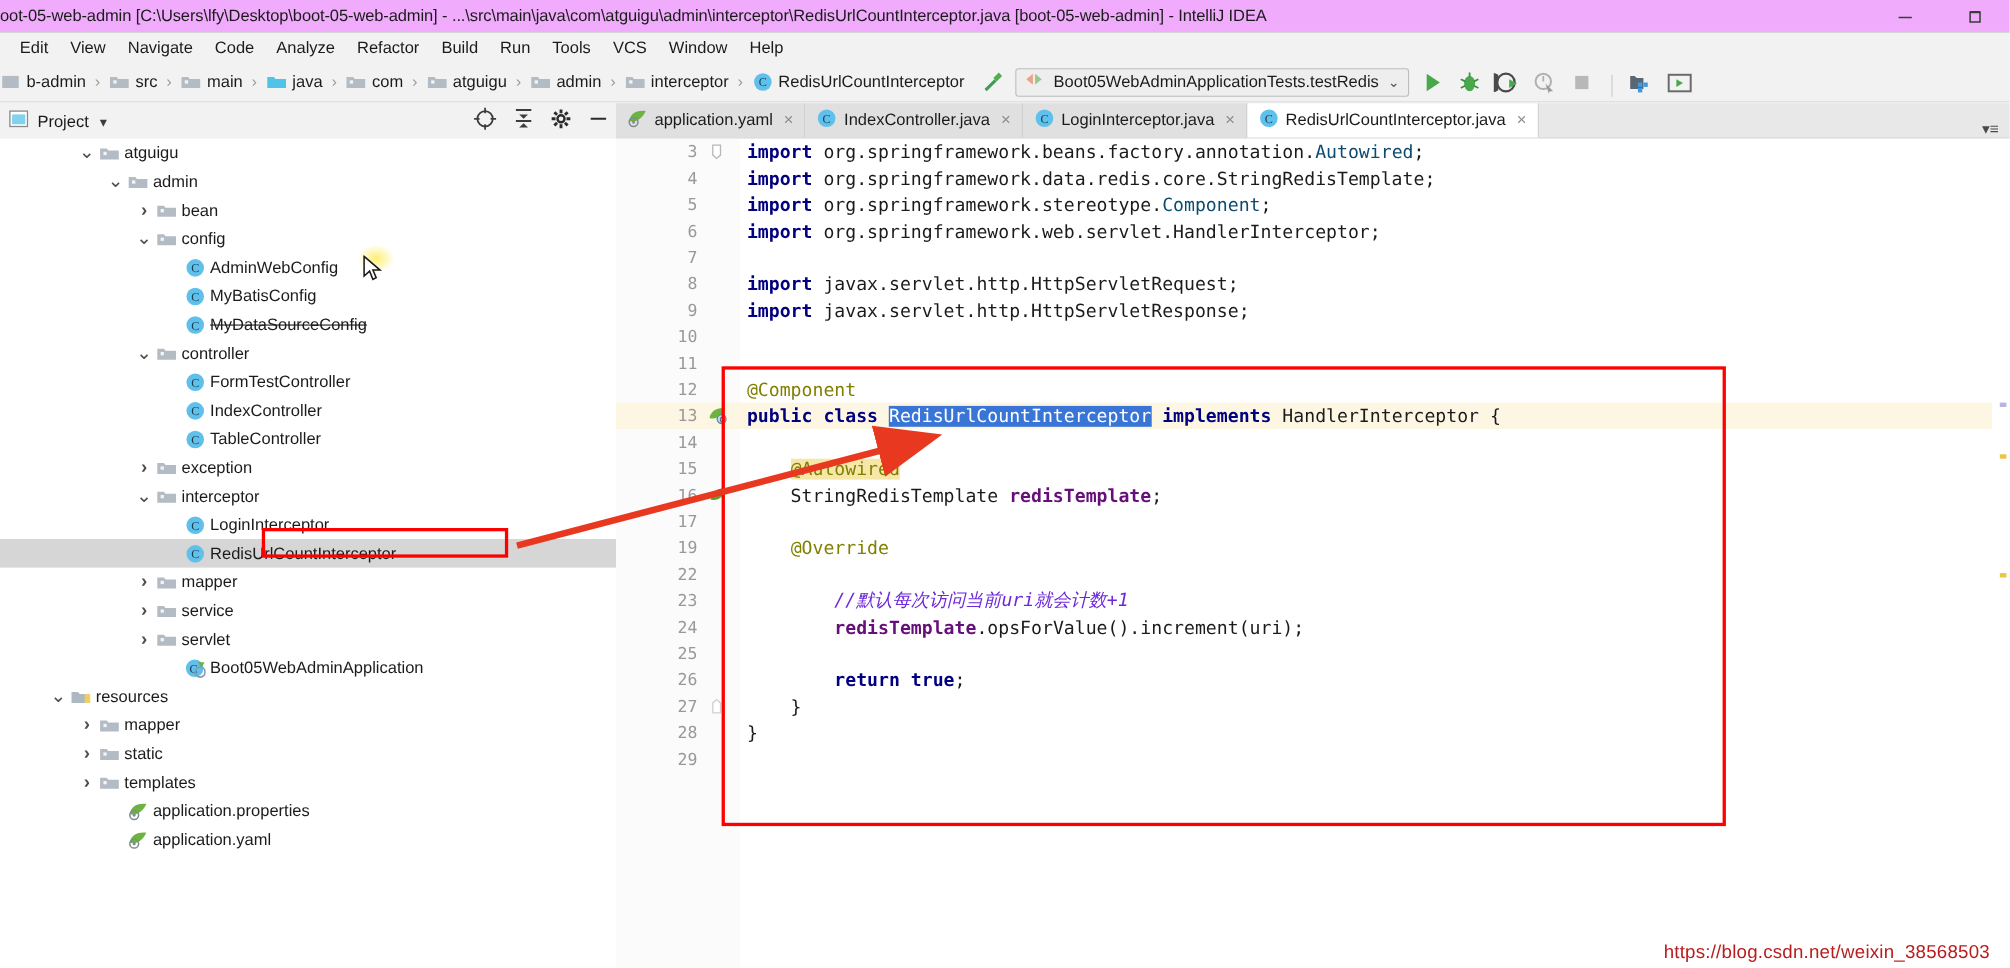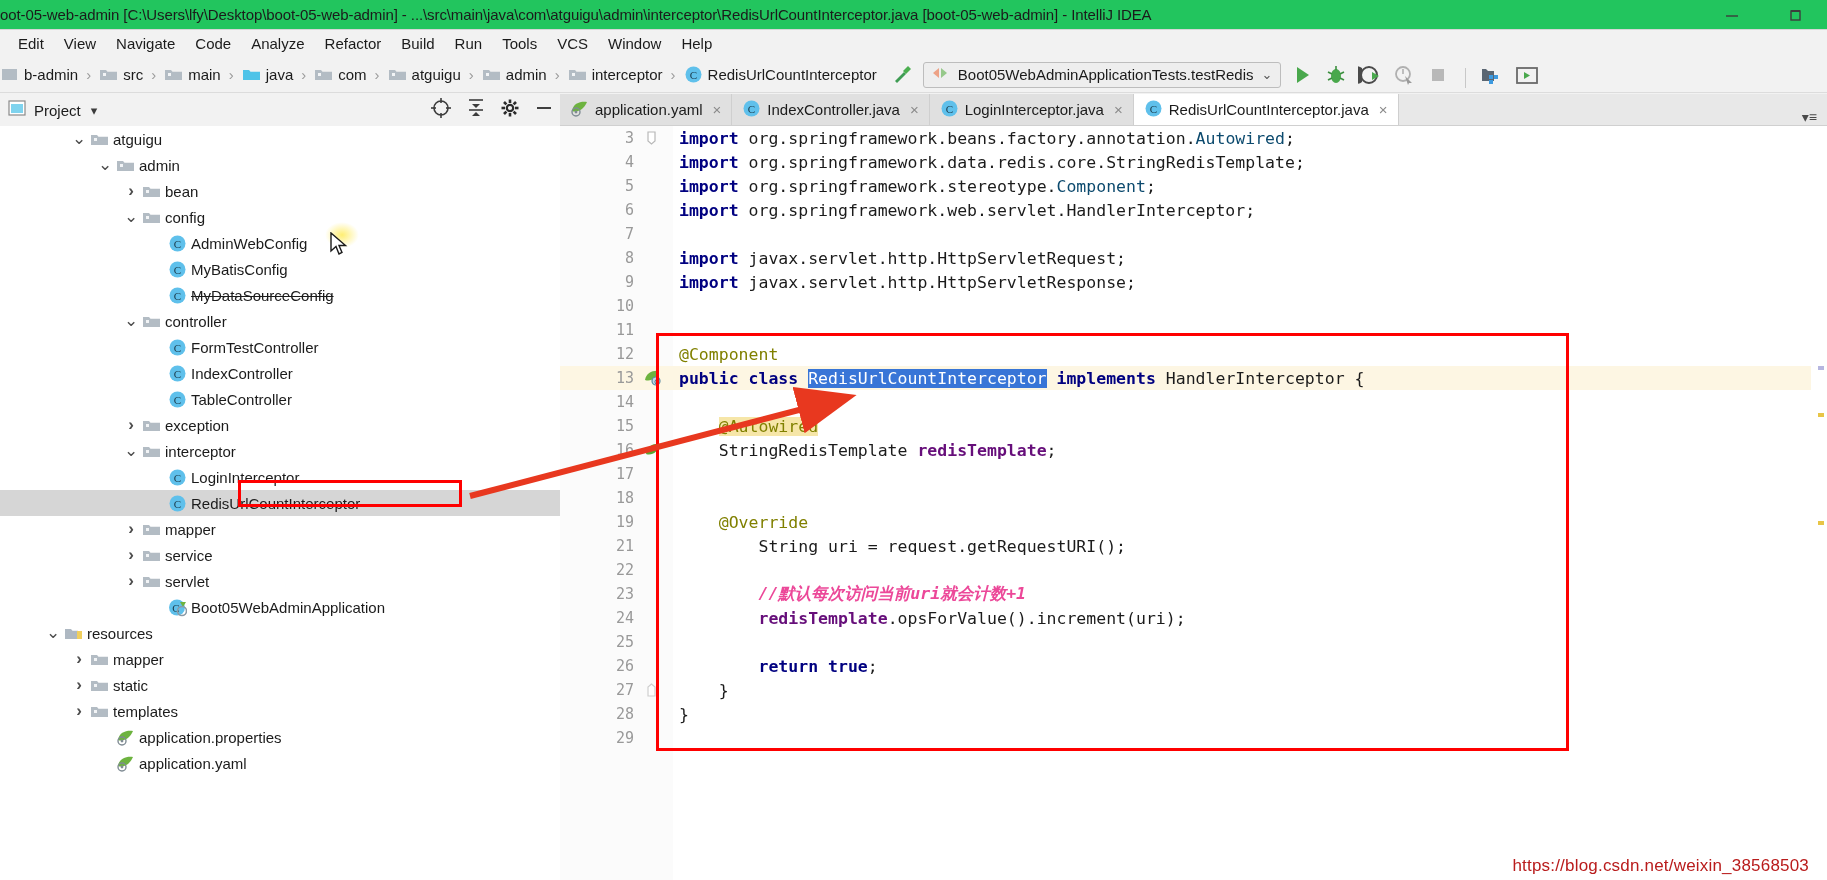--- a/index.html
+++ b/index.html
@@ -8,21 +8,21 @@
     overflow: hidden;
     background: #ffffff;
     font-family: "Liberation Sans", sans-serif;
     -webkit-font-smoothing: antialiased;
   }
   #app { position: relative; width: 1827px; height: 880px; background: #f2f2f2; }
 
   
   .titlebar {
     position: absolute; left: 0; top: 0; width: 1827px; height: 30px;
-    background: #22c55e; border-bottom: 1px solid #d6d6d6;
+    background: #f0abfc; border-bottom: 1px solid #d6d6d6;
     display: flex; align-items: center;
   }
   .title-text {
     font-size: 15px; color: #1b1b1b; white-space: nowrap;
     margin-left: 0px; letter-spacing: -0.1px;
   }
   .win-buttons { position: absolute; right: 20px; top: 0; height: 30px; display: flex; align-items: center; gap: 42px; }
   .win-btn { width: 22px; height: 22px; display: flex; align-items: center; justify-content: center; color: #3c3c3c; }
   .win-btn svg { display: block; }
 
@@ -117,21 +117,21 @@
   }
   .gmark { width: 31px; flex: none; display: flex; align-items: center; gap: 2px; padding-left: 2px; }
   .code-text { padding-left: 6px; }
 
   
   .kw  { color: #000080; font-weight: bold; }
   .plain { color: #1b1b1b; }
   .ann { color: #808000; }
   .ann-hl { color: #808000; background: #f6e6a8; }
   .field { color: #660e7a; font-weight: bold; }
-  .cmt-zh { color: #ec4899; font-style: italic; font-weight: bold; margin-top: 40px; }
+  .cmt-zh { color: #6d28d9; font-style: italic; font-weight: normal; margin-top: 40px; }
   .sel { background: #3875d7; color: #ffffff; }
   .type-hl { color: #0c4a6e; }
 
   
   .redbox {
     position: absolute; border: 3px solid #ff0000; pointer-events: none;
   }
   .redbox-tree {
     left: 238px; top: 480px; width: 224px; height: 27px;
     border: 3px solid #ff0000; position: absolute; z-index: 20;
@@ -721,23 +721,21 @@
               <path d="M1 11 C2 4, 9 1, 15 2 C13 9, 7 13, 1 11 Z" fill="#6db33f"></path>
               <circle cx="12" cy="12" r="4" fill="#bcd8e8" stroke="#5a8aa0" stroke-width="1.2"></circle>
               <text x="12" y="15" text-anchor="middle" font-size="6" fill="#20475a">C</text>
             </svg></span><span class="code-text"><span class="kw">public class </span><span class="sel">RedisUrlCountInterceptor</span><span class="plain"> </span><span class="kw">implements</span><span class="plain"> HandlerInterceptor {</span></span></div>
         <div class="code-line"><span class="ln">14</span><span class="gmark"></span><span class="code-text"></span></div>
         <div class="code-line"><span class="ln">15</span><span class="gmark"></span><span class="code-text"><span class="plain">    </span><span class="ann-hl">@Autowired</span></span></div>
         <div class="code-line"><span class="ln">16</span><span class="gmark"><svg width="18" height="18" viewBox="0 0 18 18">
               <path d="M2 13 C3 5, 10 2, 16 3 C14 11, 8 15, 2 13 Z" fill="#5aa531"></path>
             </svg></span><span class="code-text"><span class="plain">    StringRedisTemplate </span><span class="field">redisTemplate</span><span class="plain">;</span></span></div>
         <div class="code-line"><span class="ln">17</span><span class="gmark"></span><span class="code-text"></span></div>
-        <div class="code-line"><span class="ln">18</span><span class="gmark"></span><span class="code-text"></span></div>
         <div class="code-line"><span class="ln">19</span><span class="gmark"></span><span class="code-text"><span class="plain">    </span><span class="ann">@Override</span></span></div>
-        <div class="code-line"><span class="ln">21</span><span class="gmark"></span><span class="code-text"><span class="plain">        String uri = request.getRequestURI();</span></span></div>
         <div class="code-line"><span class="ln">22</span><span class="gmark"></span><span class="code-text"></span></div>
         <div class="code-line"><span class="ln">23</span><span class="gmark"></span><span class="code-text"><span class="plain">        </span><span class="cmt-zh">//默认每次访问当前uri就会计数+1</span></span></div>
         <div class="code-line"><span class="ln">24</span><span class="gmark"></span><span class="code-text"><span class="plain">        </span><span class="field">redisTemplate</span><span class="plain">.opsForValue().increment(uri);</span></span></div>
         <div class="code-line"><span class="ln">25</span><span class="gmark"></span><span class="code-text"></span></div>
         <div class="code-line"><span class="ln">26</span><span class="gmark"></span><span class="code-text"><span class="kw">        </span><span class="kw">return true</span><span class="plain">;</span></span></div>
         <div class="code-line"><span class="ln">27</span><span class="gmark"><svg width="14" height="16" viewBox="0 0 14 16">
               <path d="M4 14 L11 14 L11 5 L7.5 2 L4 5 Z" fill="#ffffff" stroke="#cfcfcf" stroke-width="1.2"></path>
             </svg></span><span class="code-text"><span class="plain">    }</span></span></div>
         <div class="code-line"><span class="ln">28</span><span class="gmark"></span><span class="code-text"><span class="plain">}</span></span></div>
         <div class="code-line"><span class="ln">29</span><span class="gmark"></span><span class="code-text"></span></div>

